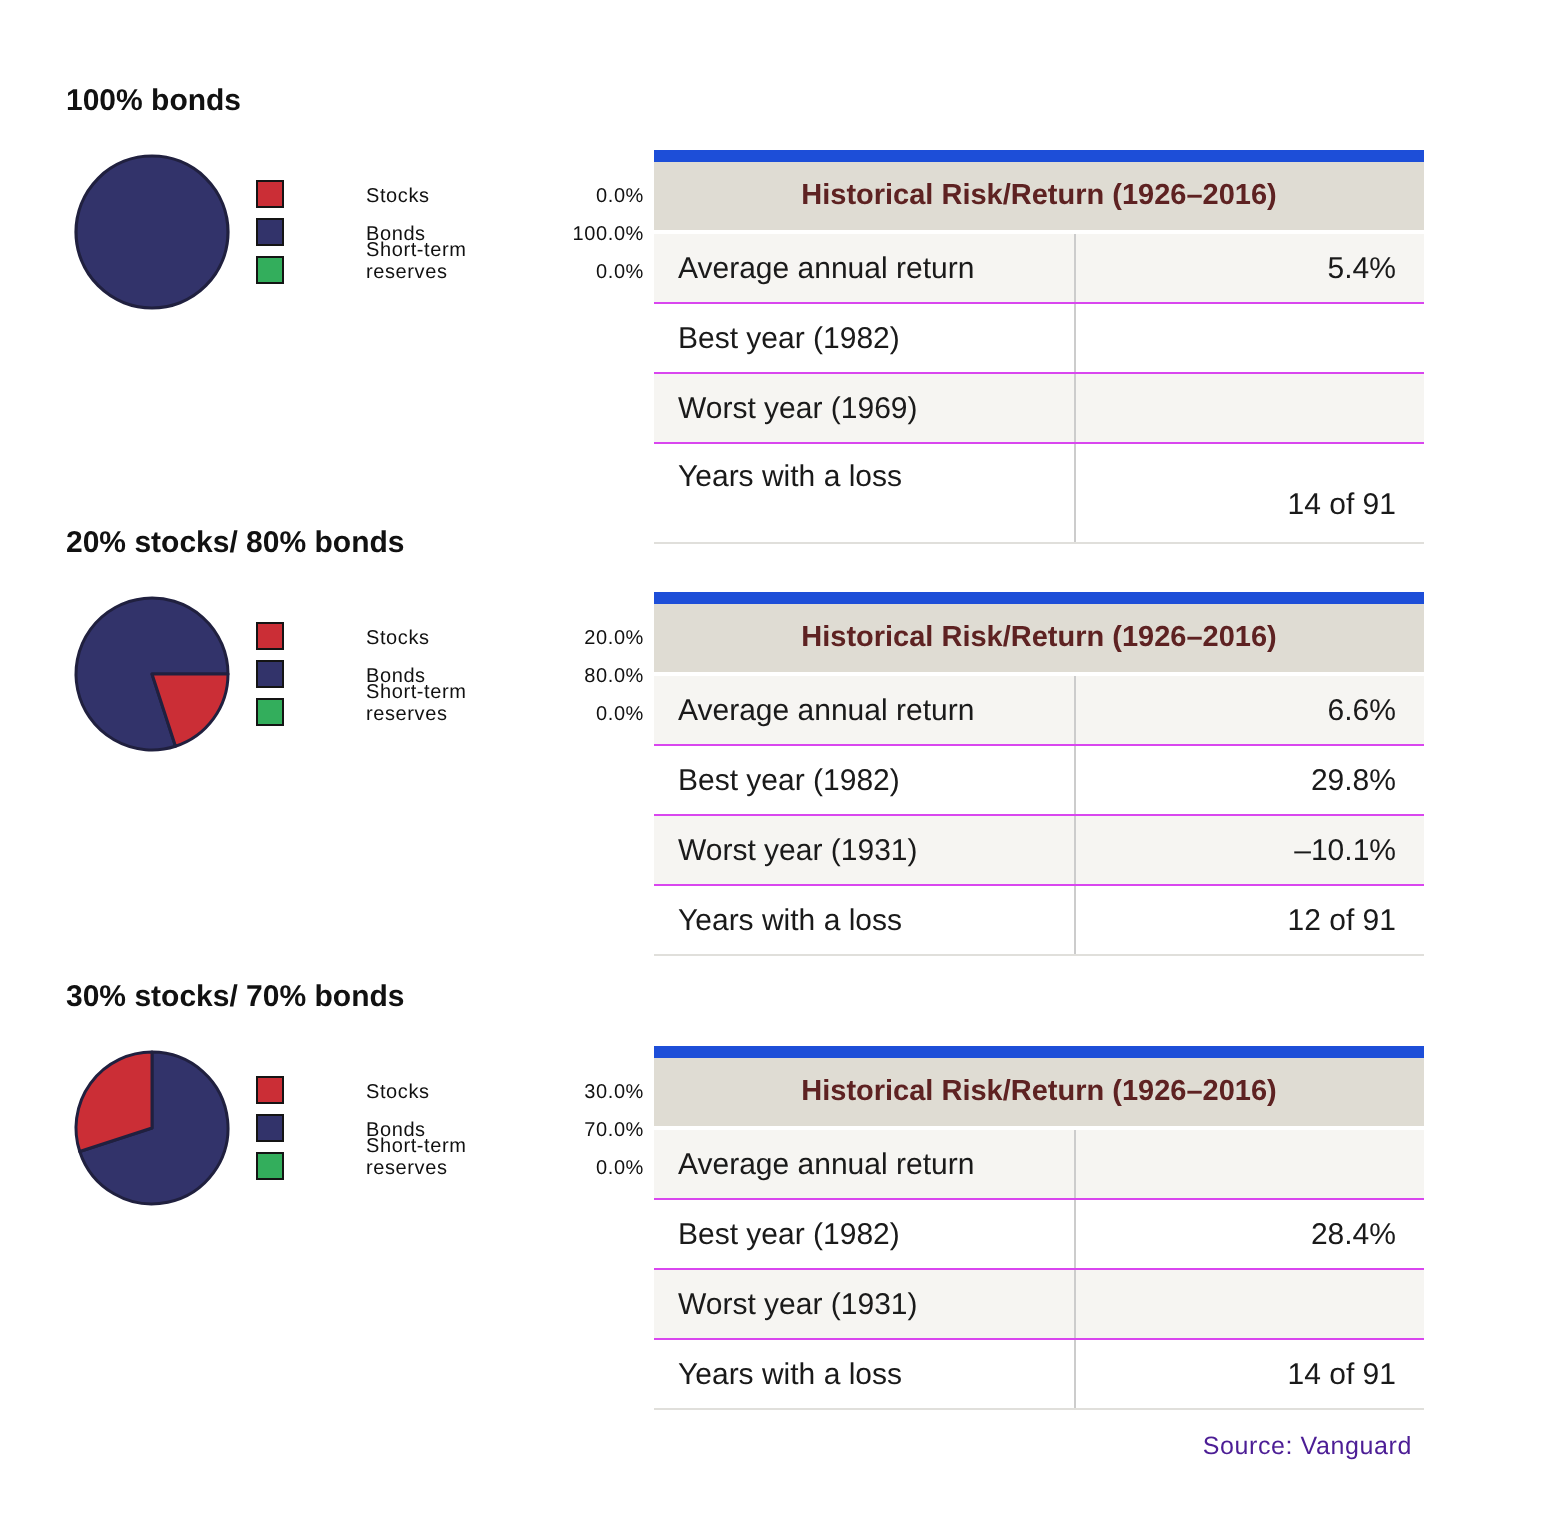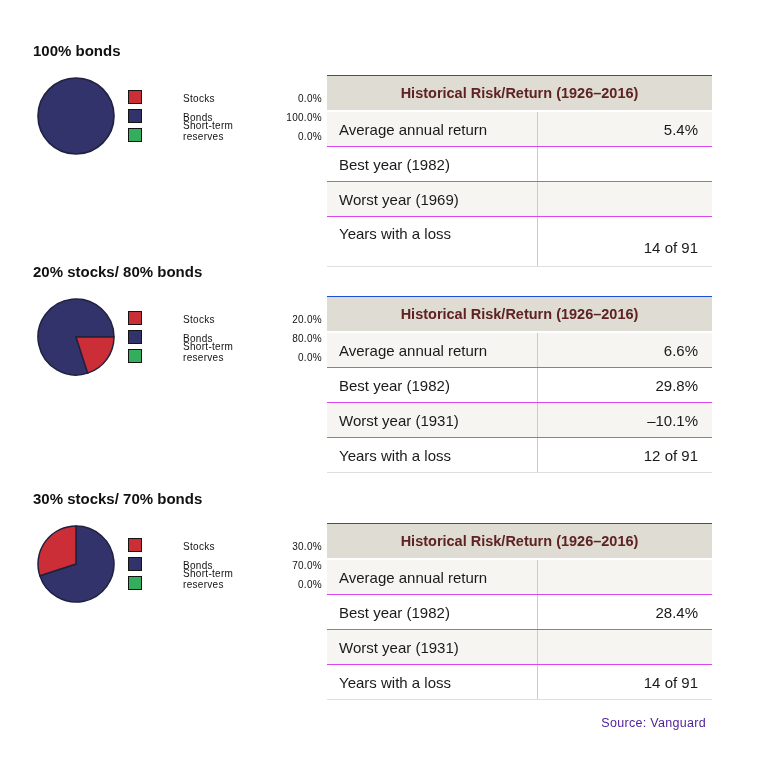--- a/index.html
+++ b/index.html
@@ -21,21 +21,21 @@
     width:12px;height:12px;border:1px solid #141414;margin-right:9px;flex:0 0 auto;
   }
   .swatch.stocks{background:#cb2e36;}
   .swatch.bonds{background:#32336a;}
   .swatch.reserves{background:#33ae5c;}
   .legend-pct{margin-left:auto;}
   .risk-table{
     position:absolute;left:327px;top:47px;width:385px;font-size:15px;
   }
   .risk-header{
-    height:34px;background:#dfdcd3;border-top:1px solid #1d4ed8;
+    height:34px;background:#dfdcd3;border-top:6px solid #1d4ed8;
     display:flex;align-items:center;justify-content:center;
     font-weight:bold;color:#5e2222;font-size:14.5px;margin-bottom:2px;
   }
   .trow{display:flex;height:34px;}
   .trow + .trow{border-top:1px solid #d946ef;}
   .trow:nth-child(even){background:#f6f5f2;}
   .trow:last-child{border-bottom:1px solid #e0dfdb;}
   .cell-label{
     flex:0 0 198px;display:flex;align-items:center;
     padding-left:12px;border-right:1px solid #cccccc;

